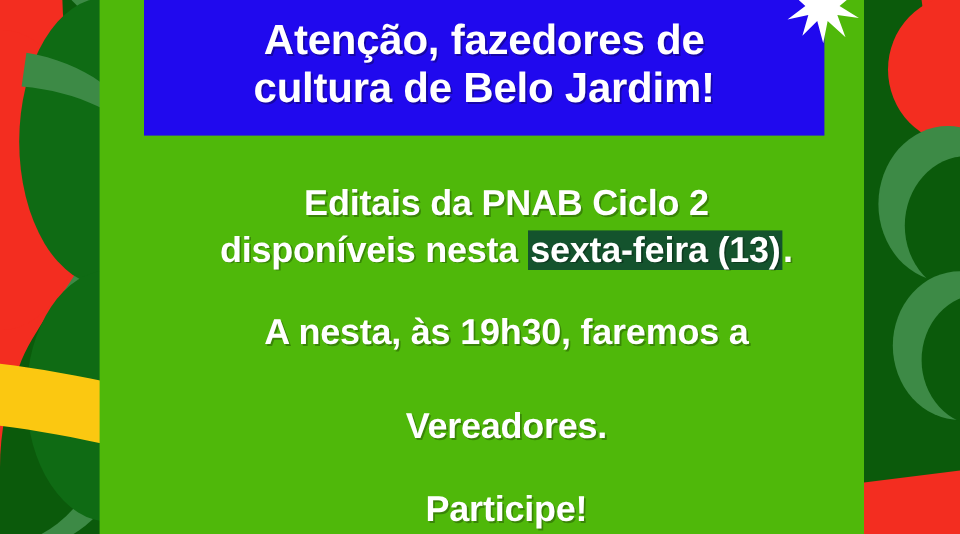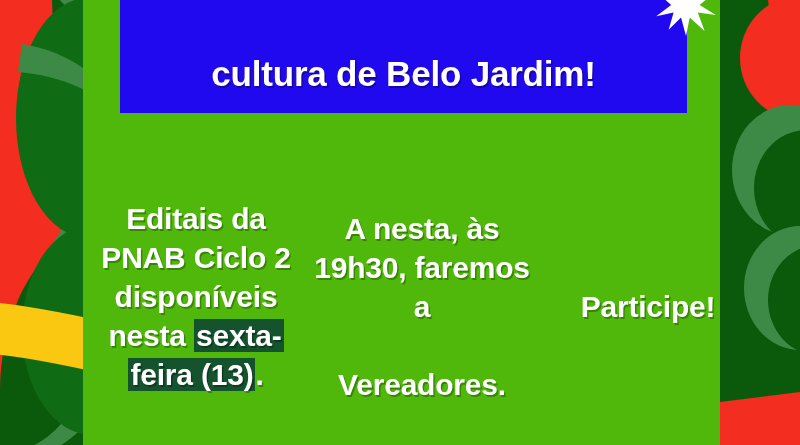--- a/index.html
+++ b/index.html
@@ -62,24 +62,25 @@
     pointer-events: none;
   }
   
   #body-copy {
     position: absolute;
     left: 83px;
     top: 118px;
     width: 678px;
     height: 327px;
     display: flex;
-    flex-direction: row;
+    flex-direction: column;
     align-items: center;
     padding-top: 20px;
     box-sizing: border-box;
+    justify-content: center;
   }
   .para {
     color: #ffffff;
     font-size: 30px;
     font-weight: bold;
     line-height: 1.30;
     text-align: center;
     letter-spacing: -0.2px;
     text-shadow: 1.5px 1.5px 0 rgba(0,0,0,0.28);
     width: 600px;
@@ -124,21 +125,21 @@
     <ellipse cx="806" cy="188" rx="52" ry="58" fill="#0b5a0b"></ellipse>
     <ellipse cx="800" cy="288" rx="56" ry="62" fill="#3d8a46"></ellipse>
     <ellipse cx="818" cy="300" rx="50" ry="55" fill="#0b5a0b"></ellipse>
     <path d="M720,402 L800,392 L800,445 L720,445 Z" fill="#f32d20"></path>
   </svg>
 
   <div id="green-panel"></div>
 
   <div id="headline-box">
     <div id="headline-text">
-      <br>
+      <span>Atenção, fazedores de</span><br>
       <span>cultura de Belo Jardim!</span>
     </div>
   </div>
 
   <svg id="star-burst" viewBox="0 0 100 100">
     <polygon fill="#ffffff" points="50,0 59,30 78,10 68,38 96,30 72,50 98,66 69,62 80,92 56,70 50,100 42,70 22,90 30,62 2,68 26,50 4,30 32,38 24,8 42,30"></polygon>
   </svg>
 
   <div id="body-copy">
 

